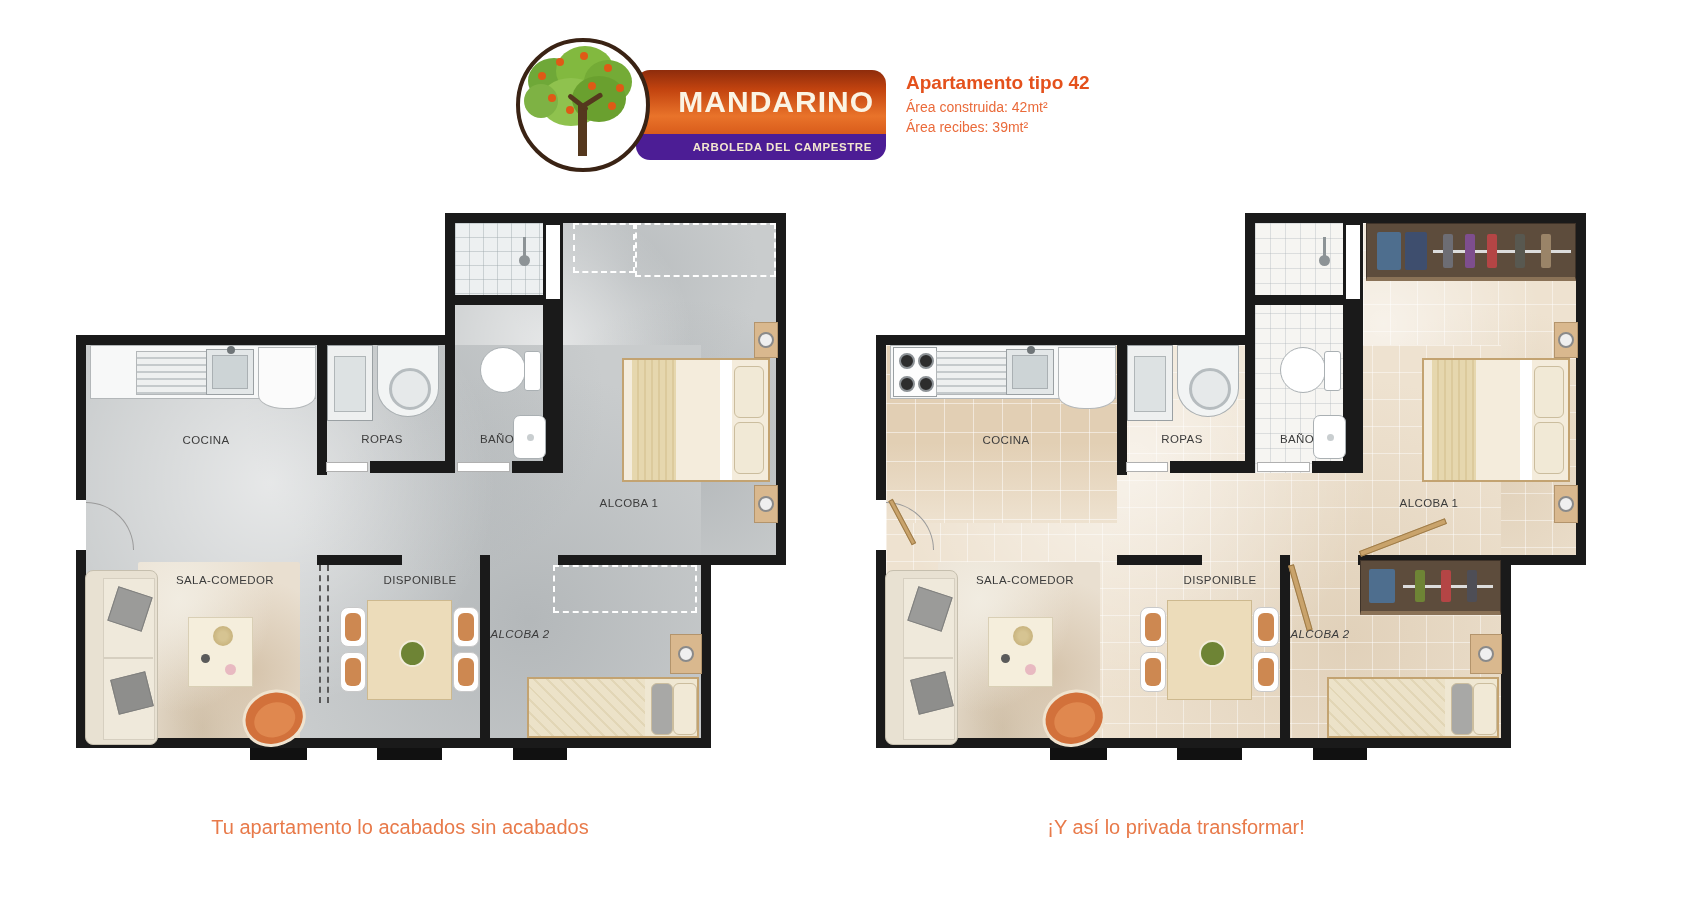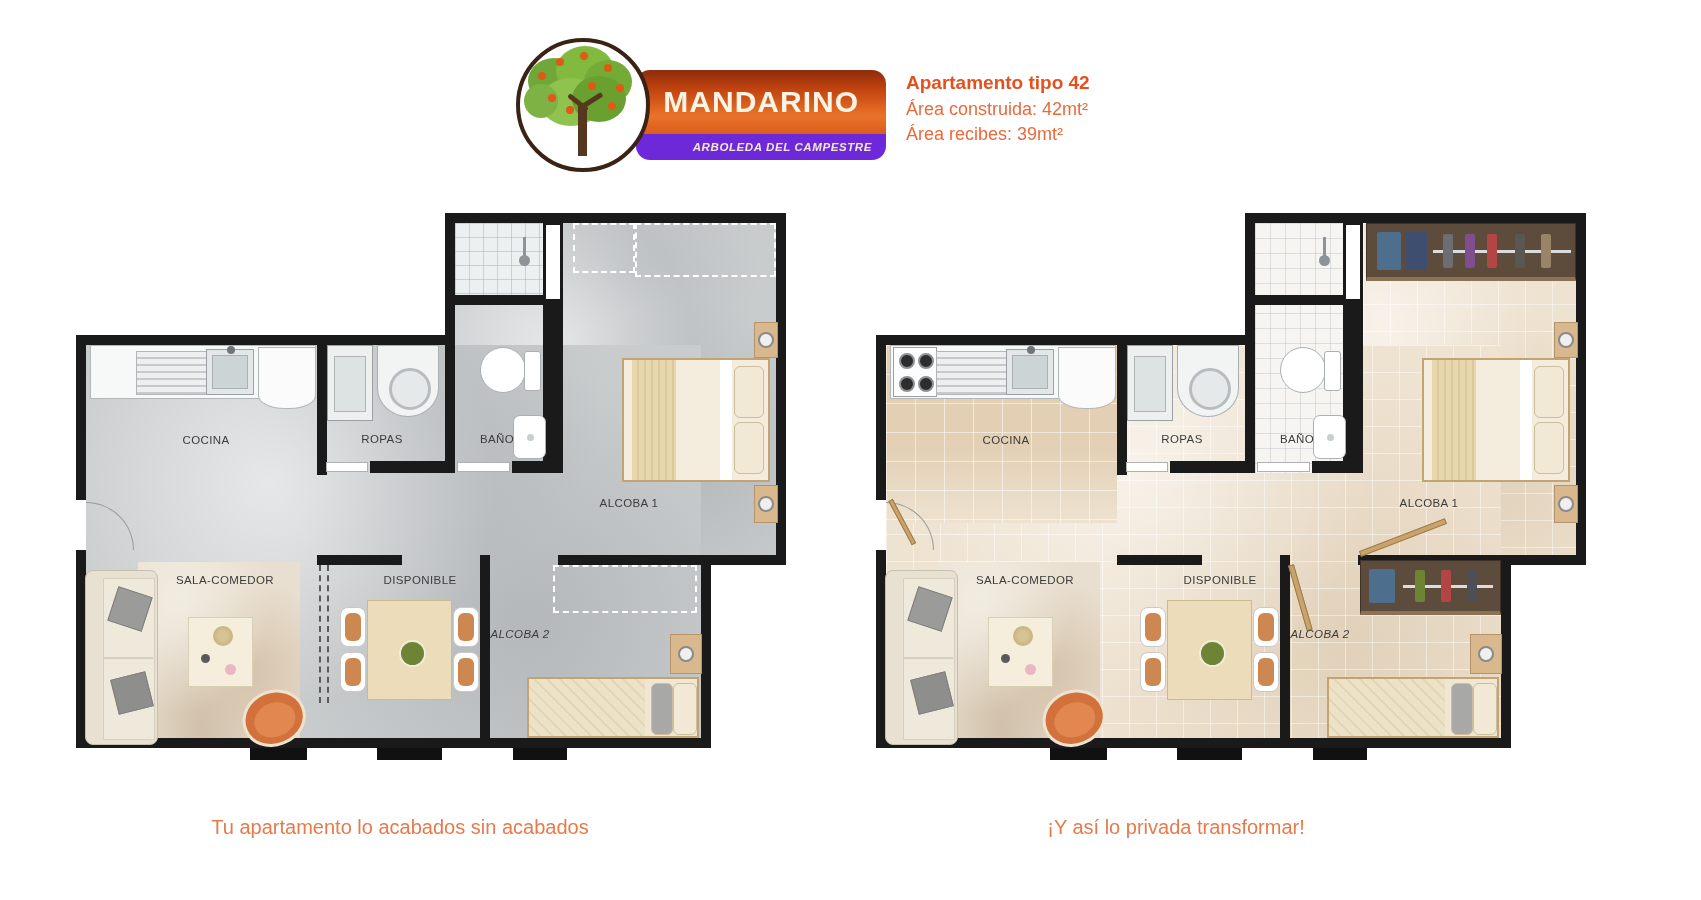--- a/index.html
+++ b/index.html
@@ -10,28 +10,28 @@
   
   #logo-circle{left:516px;top:38px;width:126px;height:126px;border-radius:50%;
     background:#ffffff;border:4px solid #3a2314;overflow:hidden;z-index:5;}
   .blob{position:absolute;border-radius:50%;}
   #trunk{position:absolute;left:58px;top:62px;width:9px;height:52px;background:#55381e;}
   .branch{position:absolute;width:24px;height:5px;background:#55381e;border-radius:3px;}
   .orange-dot{position:absolute;width:8px;height:8px;border-radius:50%;background:#df5a16;}
   #banner{left:636px;top:70px;width:250px;height:90px;z-index:2;}
   #banner-orange{left:0;top:0;width:250px;height:64px;border-radius:14px 14px 0 0;
     background:linear-gradient(180deg,#8e2c0c 0%,#c2430f 30%,#e9732a 72%,#d95c1b 100%);
-    display:flex;align-items:center;justify-content:flex-end;padding-right:27px;box-sizing:border-box;}
+    display:flex;align-items:center;justify-content:flex-end;padding-right:12px;box-sizing:border-box;}
   #brand-text{color:#fbf4e4;font-size:30px;font-weight:700;letter-spacing:1px;}
   #banner-brown{left:0;top:64px;width:250px;height:26px;border-radius:0 0 14px 14px;
-    background:#6d28d9;display:flex;align-items:center;justify-content:flex-end;padding-right:14px;box-sizing:border-box;font-style:italic;}
+    background:#4c1d95;display:flex;align-items:center;justify-content:flex-end;padding-right:14px;box-sizing:border-box;}
   #tagline-text{color:#f3e7d0;font-size:11.5px;font-weight:700;letter-spacing:.6px;}
   #info-block{left:906px;top:72px;width:340px;}
   #info-title{color:#e4511c;font-size:19px;font-weight:700;margin-bottom:5px;}
-  .info-line{color:#ea6a3a;font-size:18px;margin-bottom:4px;}
+  .info-line{color:#ea6a3a;font-size:14px;margin-bottom:4px;}
 
   
   .plan-host{top:213px;width:710px;height:535px;}
   #plan-host-0{left:76px;}
   #plan-host-1{left:876px;}
   .caption{top:816px;width:640px;text-align:center;color:#e87a4a;font-size:20px;}
   #caption-0{left:80px;}
   #caption-1{left:856px;}
 
   

